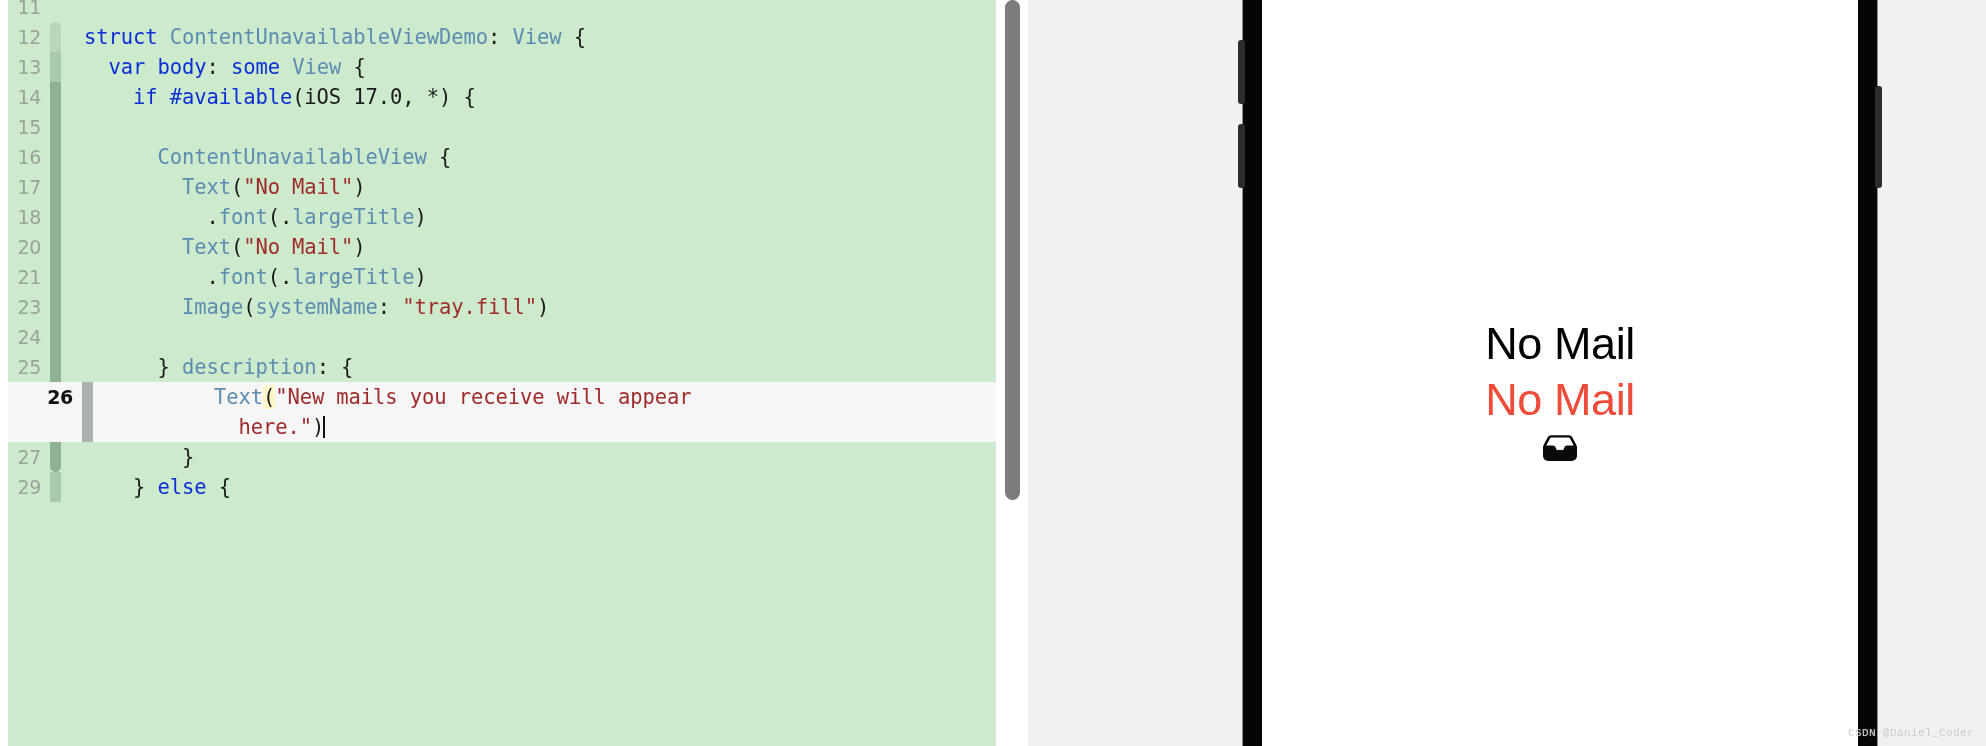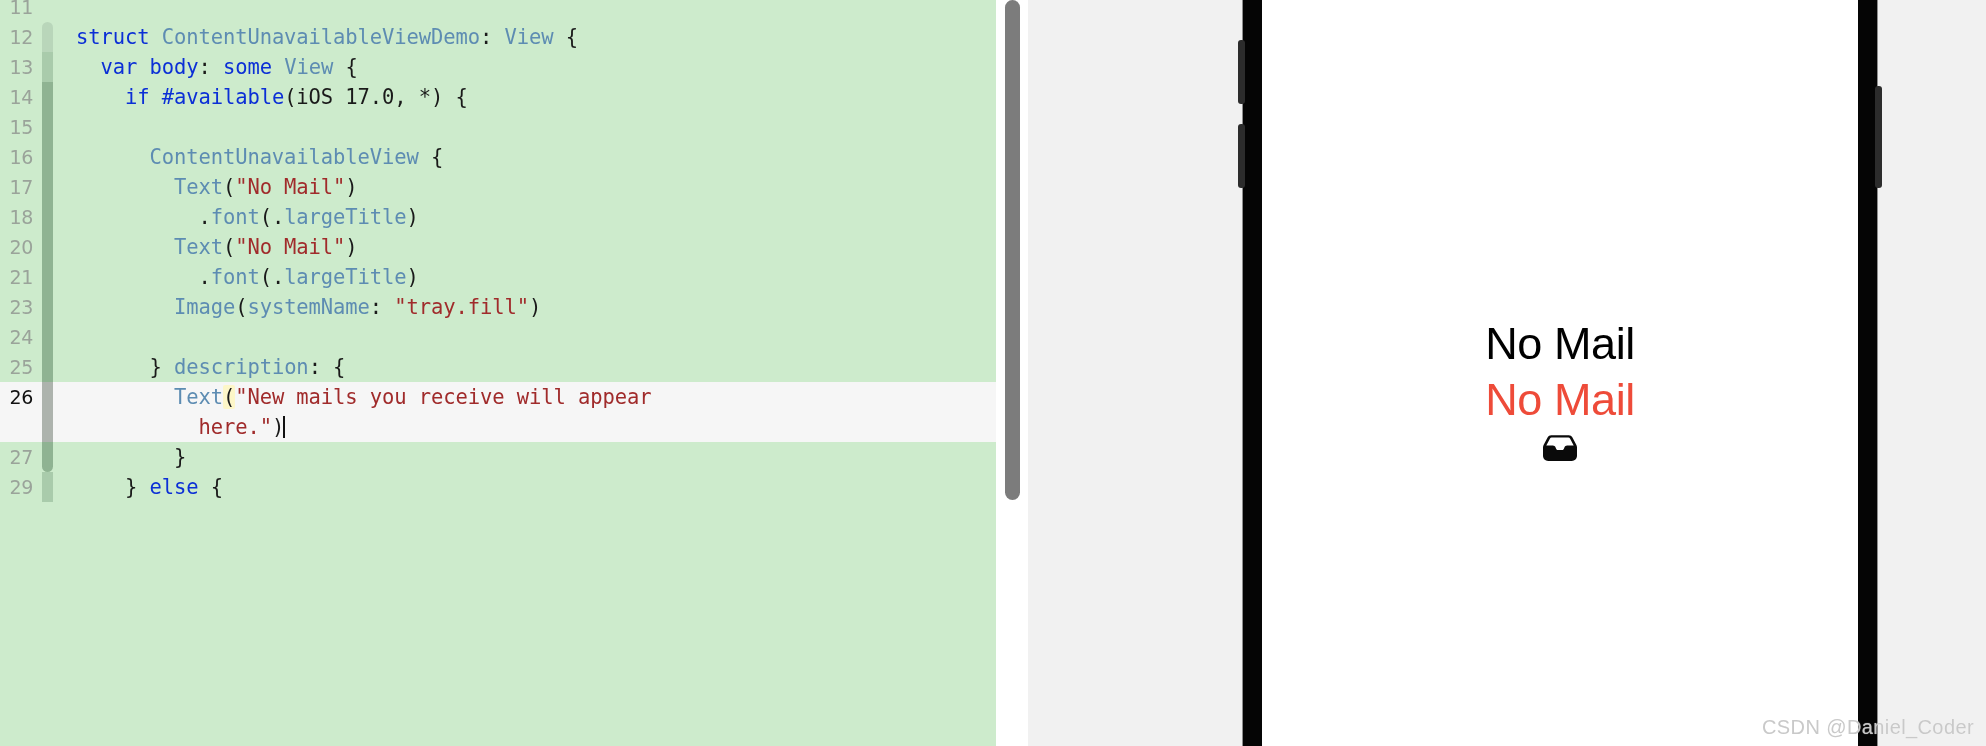--- a/index.html
+++ b/index.html
@@ -18,21 +18,21 @@
     position: relative;
     width: 1986px;
     height: 746px;
     overflow: hidden;
     background: #ffffff;
   }
 
   
   .editor {
     position: absolute;
-    left: 0;
+    left: 8px;
     top: 0;
     width: 1148px;
     height: 746px;
     background: #cdebcc;
     overflow: hidden;
   }
 
   .code-rows {
     position: absolute;
     left: 0;
@@ -59,21 +59,22 @@
     box-sizing: border-box;
     font-family: "DejaVu Sans", sans-serif;
     font-size: 19px;
     line-height: 30px;
     color: #9aa39a;
     user-select: none;
     letter-spacing: -0.3px;
   }
   .row.current .ln {
     color: #111111;
-    font-weight: normal;
+    font-weight: bold;
+    margin-left: 32px;
   }
 
   .changebar {
     flex: 0 0 11px;
     width: 11px;
     align-self: stretch;
     background: #8fb392;
   }
   .changebar.light  { background: #a9cbab; }
   .changebar.lighter{ background: #b9d6ba; }
@@ -210,22 +211,22 @@
     font-size: 19px;
     color: #8a8a8a;
     letter-spacing: -0.1px;
   }
 
   
   .watermark {
     position: absolute;
     right: 12px;
     bottom: 7px;
-    font-family: Liberation Sans, sans-serif;
-    font-size: 20px;
+    font-family: Liberation Mono, monospace;
+    font-size: 11px;
     color: #c9c9c9;
     letter-spacing: 0.4px;
     user-select: none;
     z-index: 50;
     text-shadow: 0 0 1px rgba(255,255,255,0.6);
   }
 </style>
 </head>
 <body>
 

